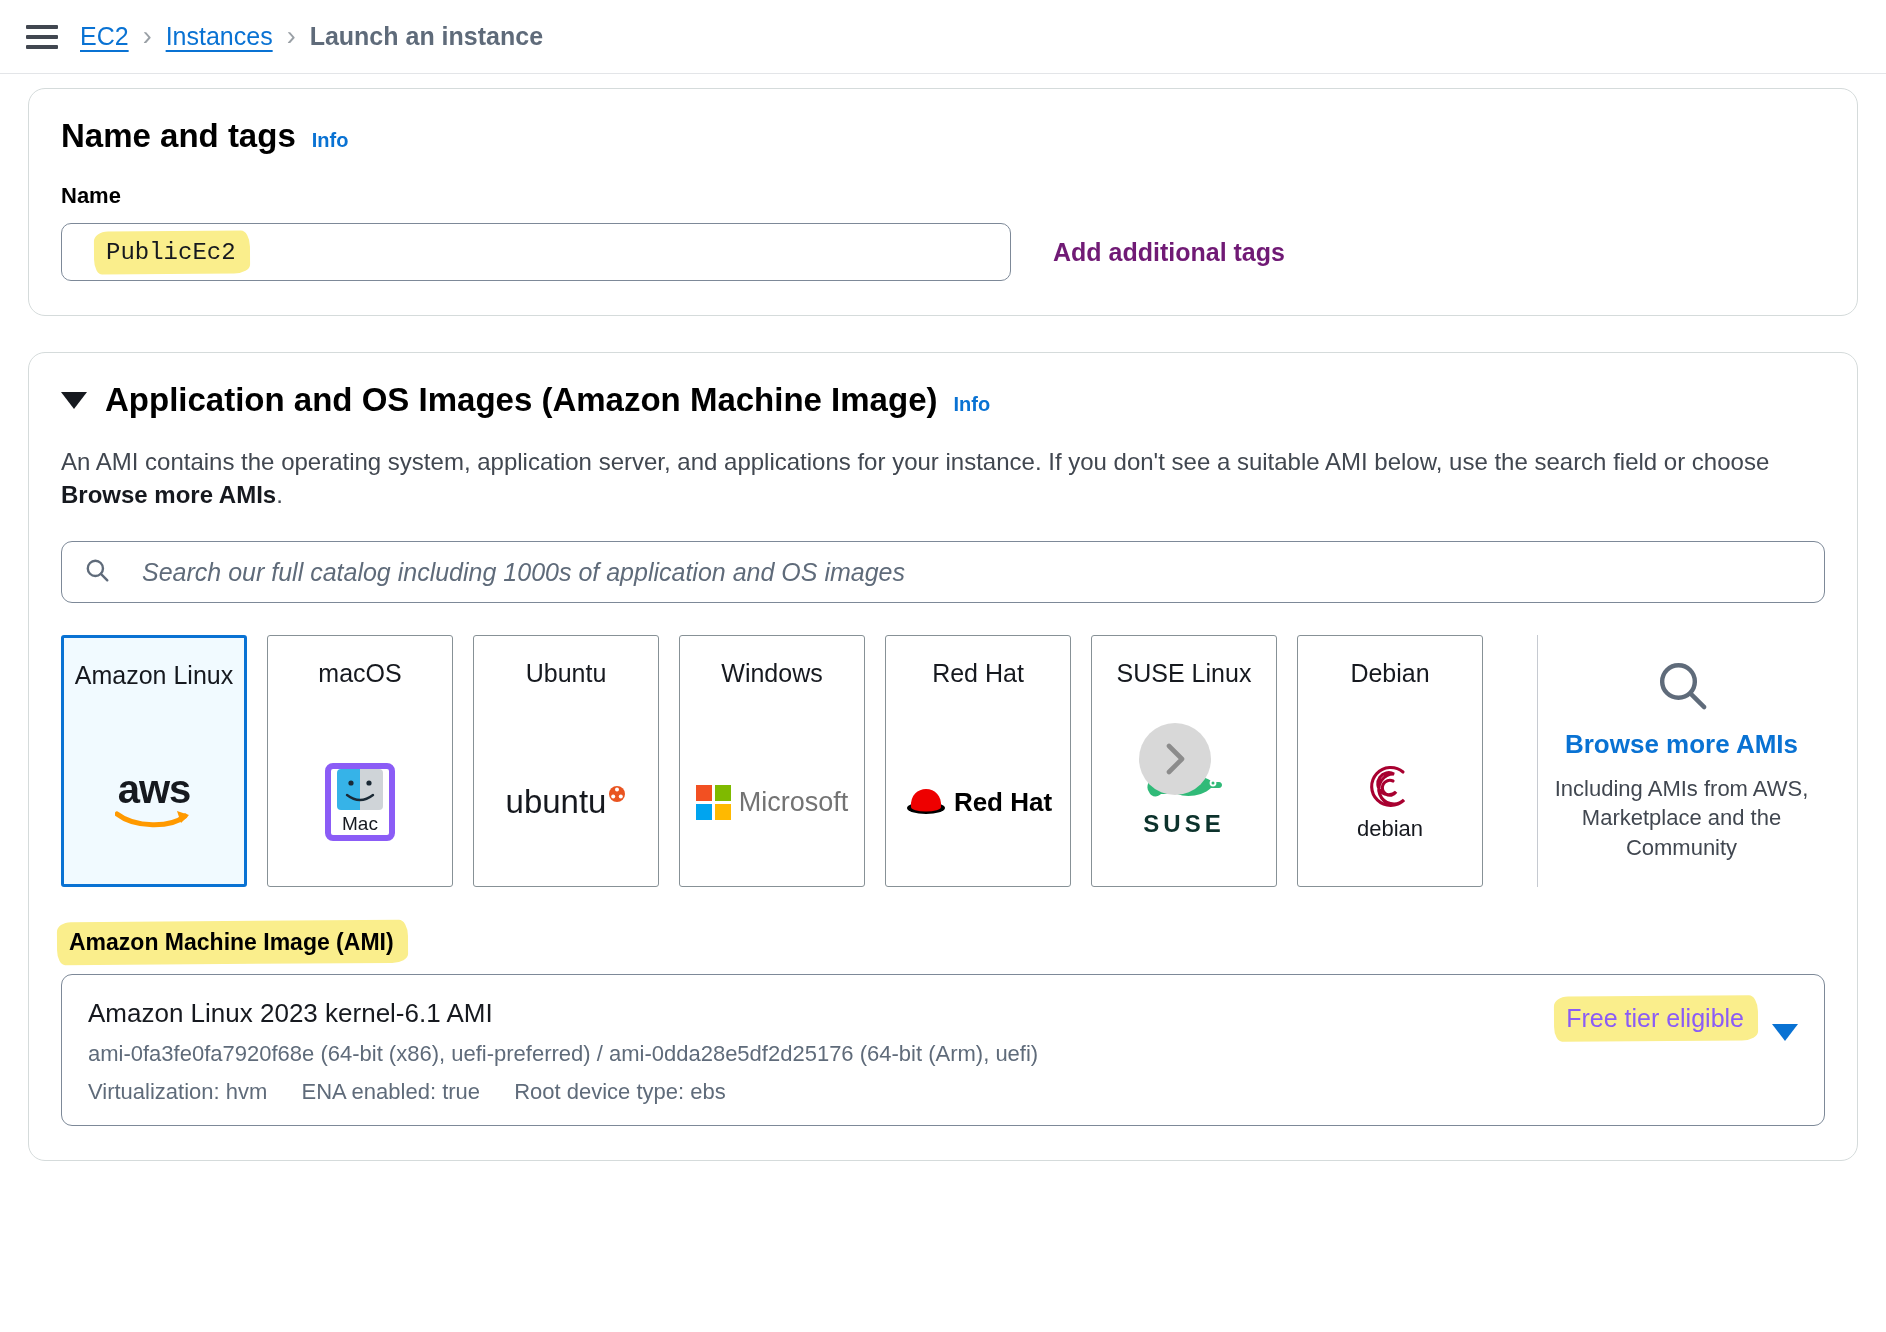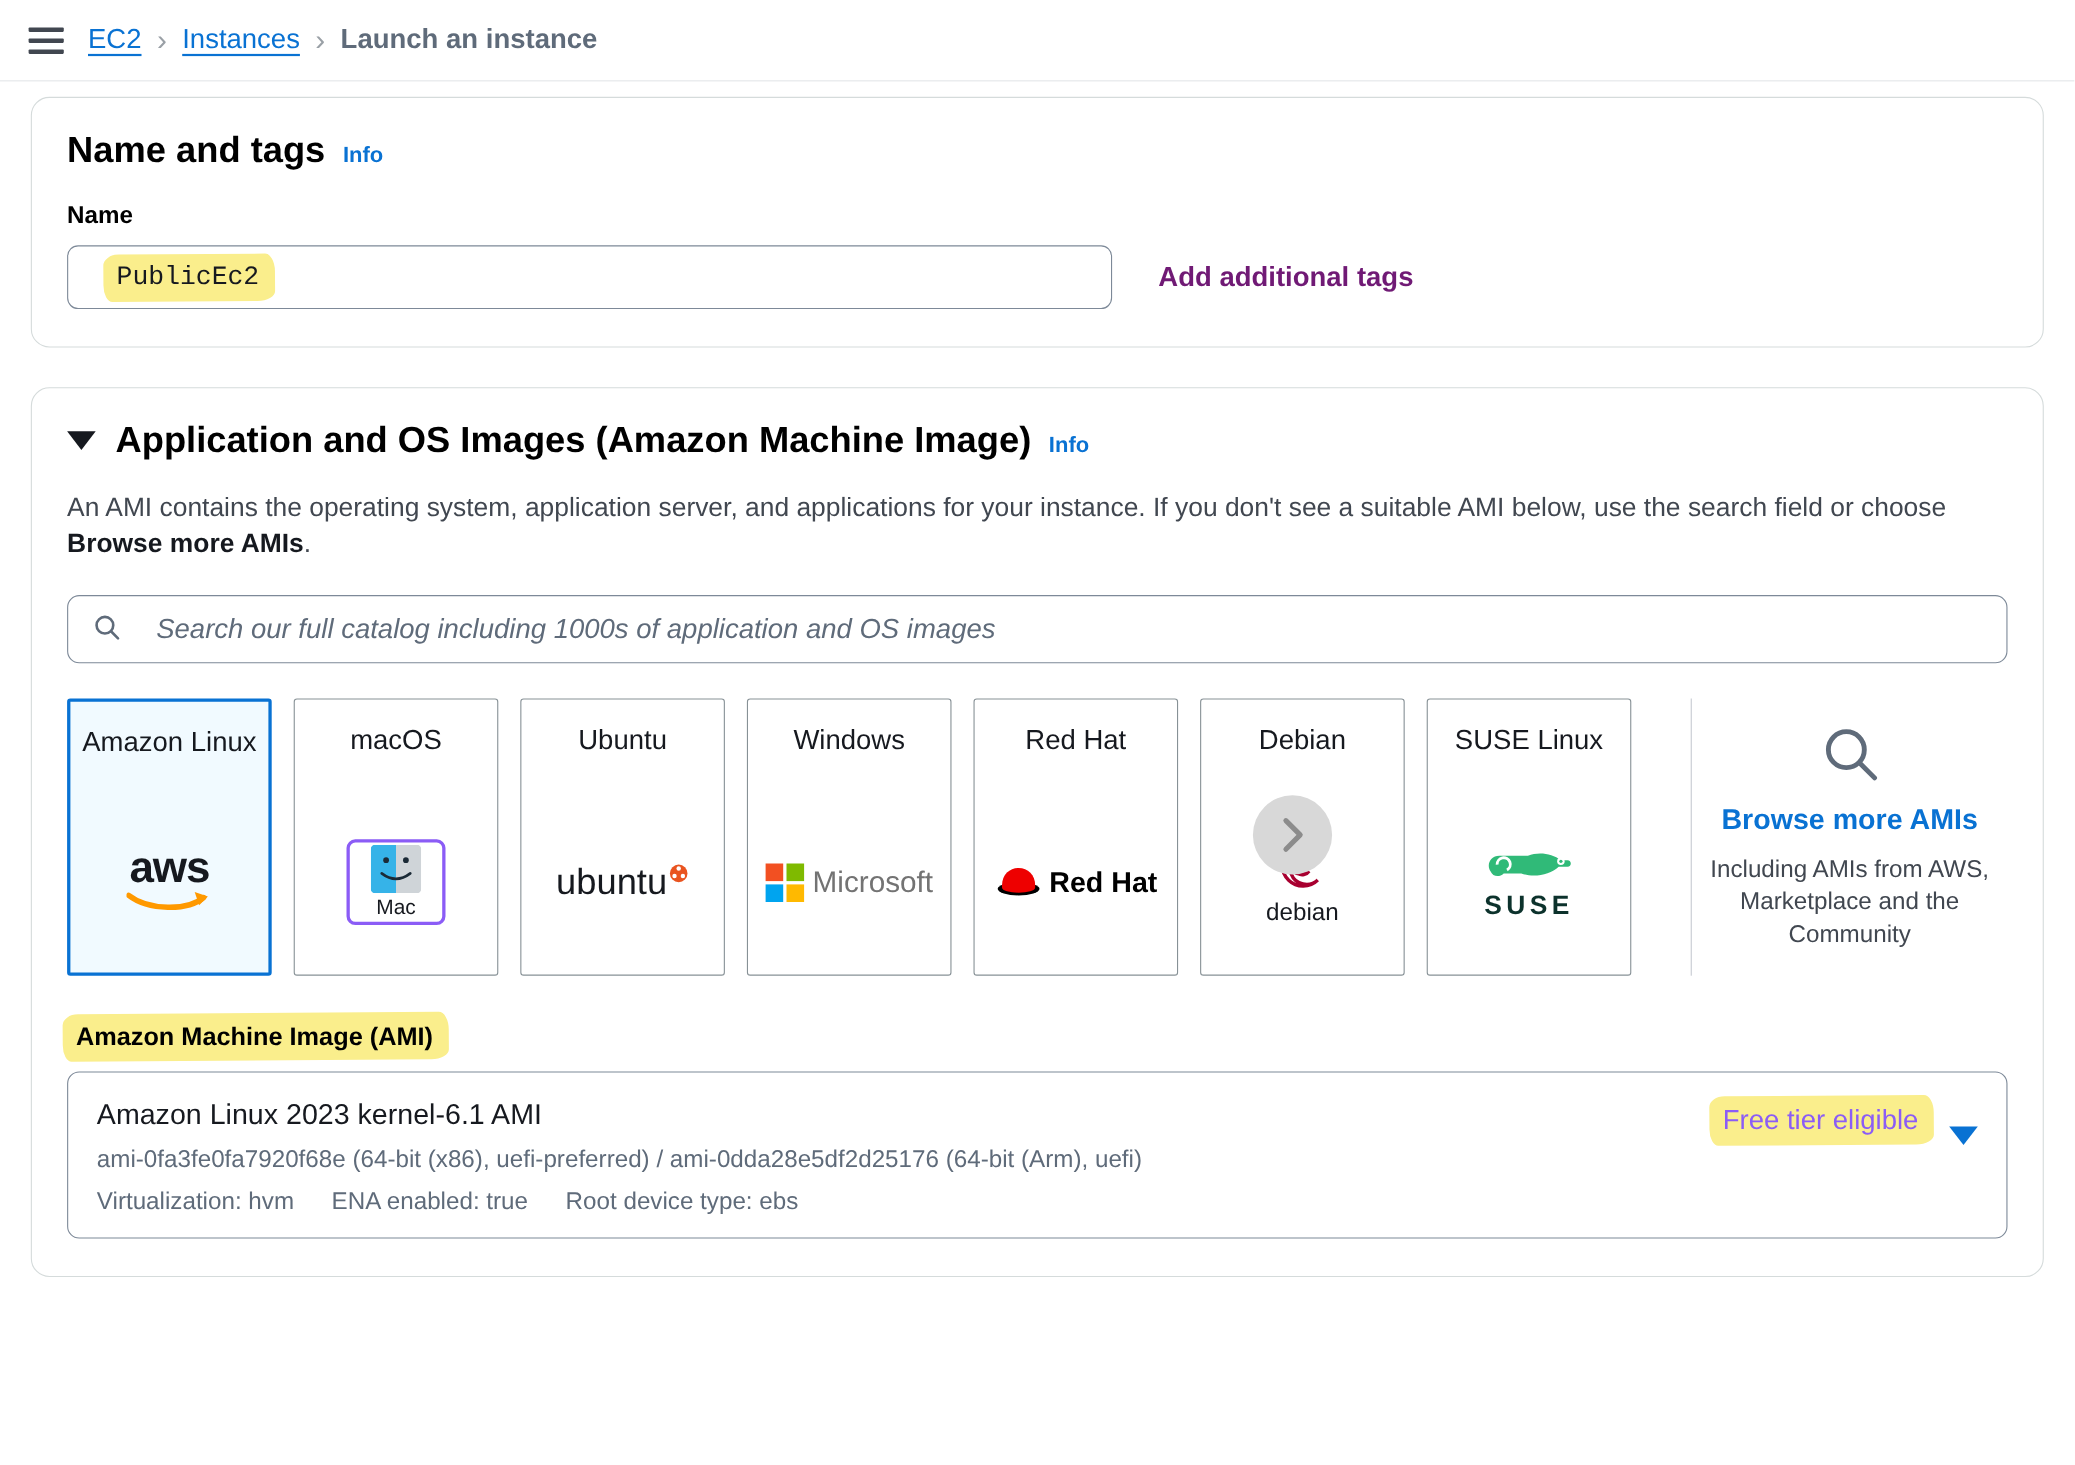--- a/index.html
+++ b/index.html
@@ -169,21 +169,21 @@
     width: 0; height: 0; margin-top: 22px;
     border-left: 13px solid transparent;
     border-right: 13px solid transparent;
     border-top: 17px solid #0972d3; cursor: pointer;
   }
 
   
   .aws-logo { font-size: 40px; font-weight: bold; letter-spacing: -1px; color: #16191f; line-height: 0.9; }
   .aws-smile { display: block; margin-top: 2px; }
   .mac-icon {
-    width: 90px; height: 78px; border: 3px solid #8b5cf6; border-radius: 8px;
+    width: 70px; height: 78px; border: 6px solid #8b5cf6; border-radius: 8px;
     display: flex; flex-direction: column; align-items: center; justify-content: center; gap: 3px; background: #fff;
   }
   .mac-face { width: 46px; height: 44px; border-radius: 4px; overflow: hidden; }
   .mac-txt { font-size: 19px; color: #16191f; }
   .ubuntu-txt { font-size: 33px; color: #16191f; font-weight: 300; }
   .ms-txt { font-size: 27px; color: #737373; margin-left: 8px; }
   .ms-grid { display: grid; grid-template-columns: 16px 16px; grid-template-rows: 16px 16px; gap: 3px; }
   .redhat-txt { font-size: 26px; font-weight: bold; color: #000; margin-left: 6px; }
   .suse-txt { font-size: 24px; letter-spacing: 4px; color: #0c322c; font-weight: bold; margin-top: 4px; }
   .debian-txt { font-size: 22px; color: #16191f; margin-top: 2px; }
@@ -320,43 +320,43 @@
             <svg width="44" height="30" viewBox="0 0 44 30">
               <ellipse cx="22" cy="21" rx="19" ry="6" fill="#000"></ellipse>
               <path d="M7 20 C6 8, 14 2, 22 2 C31 2, 38 9, 37 20 Z" fill="#ee0000"></path>
               <ellipse cx="22" cy="20" rx="15" ry="4.5" fill="#ee0000"></ellipse>
             </svg>
             <span class="redhat-txt">Red Hat</span>
           </div>
         </div>
 
         <div class="tile">
-          <div class="tile-label">Debian</div>
-          <div class="tile-logo" style="flex-direction:column">
-            <svg width="54" height="52" viewBox="0 0 54 52">
-              <path d="M40 10 A19 19 0 1 0 41 38 A15 15 0 1 1 31 12 A11 11 0 1 0 33 30 A7.5 7.5 0 1 1 30 19" stroke="#a80030" stroke-width="3.1" fill="none" stroke-linecap="round"></path>
-              <circle cx="27" cy="42" r="1.7" fill="#a80030"></circle>
-            </svg>
-            <div class="debian-txt">debian</div>
-          </div>
-        </div>
-
-        <div class="tile">
           <div class="tile-label">SUSE Linux</div>
           <div class="tile-logo" style="flex-direction:column">
             <svg width="82" height="40" viewBox="0 0 82 40">
               <path d="M6 26 C2 20, 6 12, 14 12 L40 12 C50 8, 62 10, 70 16 L76 16 C80 16, 80 22, 76 22 L68 22 C60 30, 44 32, 34 28 L18 28 C14 32, 8 31, 6 26 Z" fill="#30ba78"></path>
               <circle cx="70" cy="17" r="3.4" fill="#fff"></circle>
                 <circle cx="70" cy="17" r="1.5" fill="#30ba78"></circle>
               <path d="M12 20 a6 6 0 1 1 9 5" stroke="#fff" stroke-width="2.6" fill="none"></path>
             </svg>
             <div class="suse-txt">SUSE</div>
           </div>
         </div>
 
+        <div class="tile">
+          <div class="tile-label">Debian</div>
+          <div class="tile-logo" style="flex-direction:column">
+            <svg width="54" height="52" viewBox="0 0 54 52">
+              <path d="M40 10 A19 19 0 1 0 41 38 A15 15 0 1 1 31 12 A11 11 0 1 0 33 30 A7.5 7.5 0 1 1 30 19" stroke="#a80030" stroke-width="3.1" fill="none" stroke-linecap="round"></path>
+              <circle cx="27" cy="42" r="1.7" fill="#a80030"></circle>
+            </svg>
+            <div class="debian-txt">debian</div>
+          </div>
+        </div>
+
         <div class="next-arrow">
           <svg width="30" height="34" viewBox="0 0 30 34">
             <path d="M9 4 L22 17 L9 30" stroke="#8c8c8c" stroke-width="4.6" fill="none" stroke-linecap="round" stroke-linejoin="round"></path>
           </svg>
         </div>
 
         <div class="browse-sep"></div>
 
         <div class="browse">
           <span>

